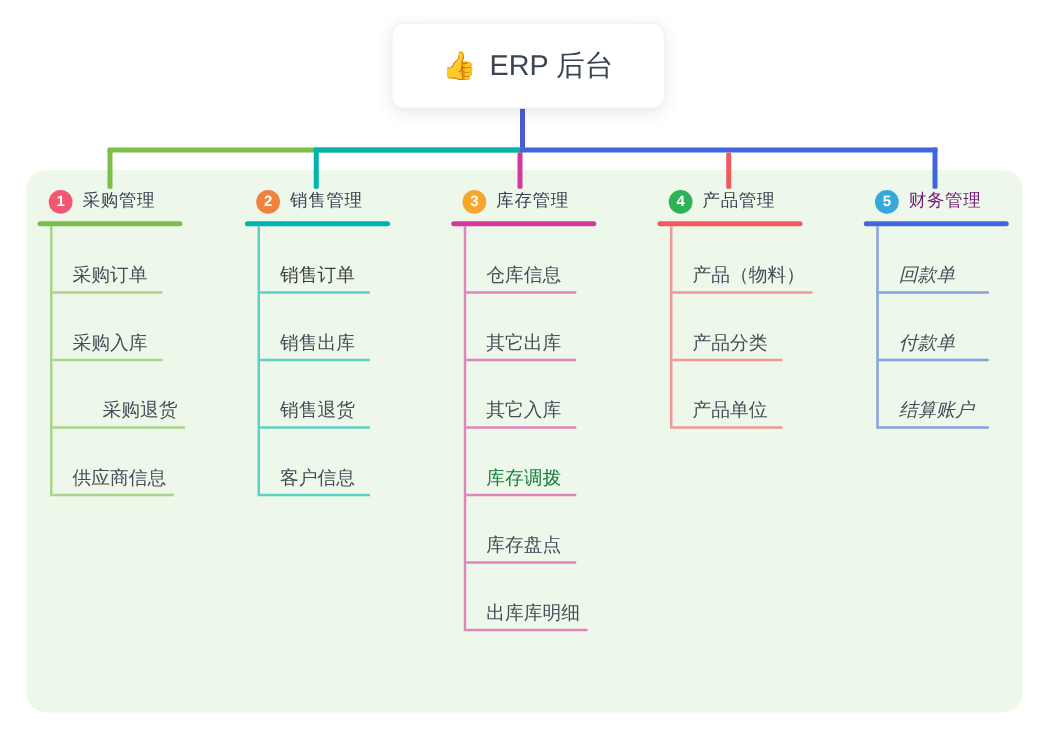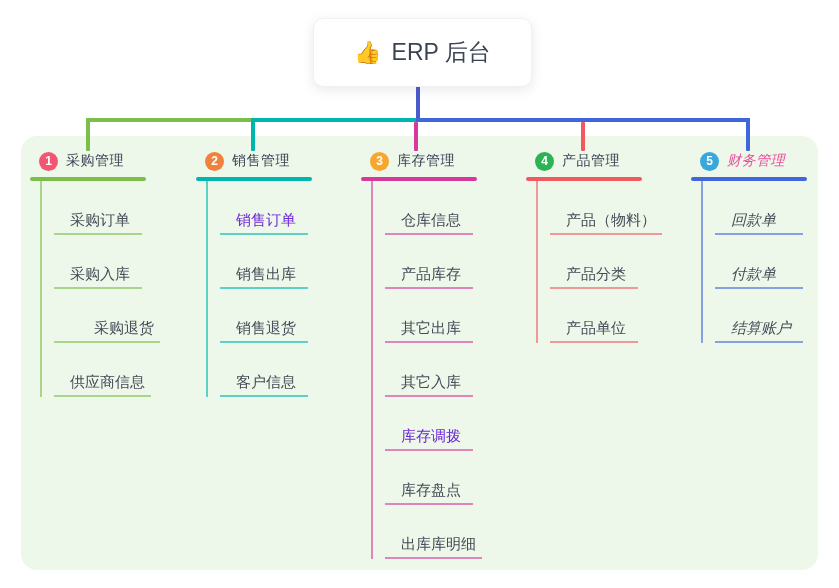--- a/index.html
+++ b/index.html
@@ -26,21 +26,21 @@
     width:19px;height:19px;border-radius:50%;flex:0 0 19px;
     color:#fff;font-size:12px;font-weight:bold;
     display:flex;align-items:center;justify-content:center;
   }
   .branch-title{font-size:14px;letter-spacing:.5px;}
   .underline{width:116px;height:4px;border-radius:2px;margin-top:3px;}
   .children{margin-left:10px;width:-moz-fit-content;width:fit-content;}
   .child{
     height:54px;min-width:88px;width:-moz-fit-content;width:fit-content;
     box-sizing:border-box;display:flex;align-items:flex-end;
-    padding:0 6px 3px 16px;font-size:15px;white-space:nowrap;cursor:default;margin-left:12px;
+    padding:0 6px 3px 16px;font-size:15px;white-space:nowrap;cursor:default;
   }
 </style>
 </head>
 <body>
 
 <div class="stage">
 
   <div class="panel" style="background: rgb(237, 248, 234);"></div>
 
   <div id="connectors">
@@ -74,58 +74,57 @@
           <div class="child" style="color: rgb(70, 75, 87); border-bottom: 2px solid rgba(124, 190, 74, 0.6);">供应商信息</div>
         </div>
       </div>
       <div class="branch" style="left: 196px;">
         <div class="branch-header">
           <span class="badge" style="background: rgb(240, 130, 62);">2</span>
           <span class="branch-title" style="color: rgb(58, 66, 84);">销售管理</span>
         </div>
         <div class="underline" style="background: rgb(0, 181, 173);"></div>
         <div class="children" style="border-left: 2px solid rgba(0, 181, 173, 0.6);">
-          <div class="child" style="color: #6d28d9; border-bottom: 2px solid rgba(0, 181, 173, 0.6);">销售订单</div>
+          <div class="child" style="color: #404040; border-bottom: 2px solid rgba(0, 181, 173, 0.6);">销售订单</div>
           <div class="child" style="color: rgb(70, 75, 87); border-bottom: 2px solid rgba(0, 181, 173, 0.6);">销售出库</div>
           <div class="child" style="color: rgb(70, 75, 87); border-bottom: 2px solid rgba(0, 181, 173, 0.6);">销售退货</div>
           <div class="child" style="color: rgb(70, 75, 87); border-bottom: 2px solid rgba(0, 181, 173, 0.6);">客户信息</div>
         </div>
       </div>
       <div class="branch" style="left: 361px;">
         <div class="branch-header">
           <span class="badge" style="background: rgb(247, 166, 46);">3</span>
           <span class="branch-title" style="color: rgb(58, 66, 84);">库存管理</span>
         </div>
         <div class="underline" style="background: rgb(214, 57, 155);"></div>
         <div class="children" style="border-left: 2px solid rgba(214, 57, 155, 0.6);">
           <div class="child" style="color: rgb(70, 75, 87); border-bottom: 2px solid rgba(214, 57, 155, 0.6);">仓库信息</div>
-          <div class="child" style="color: rgb(70, 75, 87); border-bottom: 2px solid rgba(214, 57, 155, 0.6);">产品库存</div>
           <div class="child" style="color: rgb(70, 75, 87); border-bottom: 2px solid rgba(214, 57, 155, 0.6);">其它出库</div>
           <div class="child" style="color: rgb(70, 75, 87); border-bottom: 2px solid rgba(214, 57, 155, 0.6);">其它入库</div>
-          <div class="child" style="color: #6d28d9; border-bottom: 2px solid rgba(214, 57, 155, 0.6);">库存调拨</div>
+          <div class="child" style="color: #15803d; border-bottom: 2px solid rgba(214, 57, 155, 0.6);">库存调拨</div>
           <div class="child" style="color: rgb(70, 75, 87); border-bottom: 2px solid rgba(214, 57, 155, 0.6);">库存盘点</div>
           <div class="child" style="color: rgb(70, 75, 87); border-bottom: 2px solid rgba(214, 57, 155, 0.6);">出库库明细</div>
         </div>
       </div>
       <div class="branch" style="left: 526px;">
         <div class="branch-header">
           <span class="badge" style="background: rgb(46, 178, 86);">4</span>
           <span class="branch-title" style="color: rgb(58, 66, 84);">产品管理</span>
         </div>
         <div class="underline" style="background: rgb(242, 89, 95);"></div>
         <div class="children" style="border-left: 2px solid rgba(242, 89, 95, 0.6);">
           <div class="child" style="color: rgb(70, 75, 87); border-bottom: 2px solid rgba(242, 89, 95, 0.6);">产品（物料）</div>
           <div class="child" style="color: rgb(70, 75, 87); border-bottom: 2px solid rgba(242, 89, 95, 0.6);">产品分类</div>
           <div class="child" style="color: rgb(70, 75, 87); border-bottom: 2px solid rgba(242, 89, 95, 0.6);">产品单位</div>
         </div>
       </div>
       <div class="branch" style="left: 691px;">
         <div class="branch-header">
           <span class="badge" style="background: rgb(56, 168, 220);">5</span>
-          <span class="branch-title" style="color: #ec4899; font-style: italic;">财务管理</span>
+          <span class="branch-title" style="color: #701a75;">财务管理</span>
         </div>
         <div class="underline" style="background: rgb(65, 102, 219);"></div>
         <div class="children" style="border-left: 2px solid rgba(65, 102, 219, 0.6); font-style: italic;">
           <div class="child" style="color: rgb(70, 75, 87); border-bottom: 2px solid rgba(65, 102, 219, 0.6);">回款单</div>
           <div class="child" style="color: rgb(70, 75, 87); border-bottom: 2px solid rgba(65, 102, 219, 0.6);">付款单</div>
           <div class="child" style="color: rgb(70, 75, 87); border-bottom: 2px solid rgba(65, 102, 219, 0.6);">结算账户</div>
         </div>
       </div>
     </div>
 

